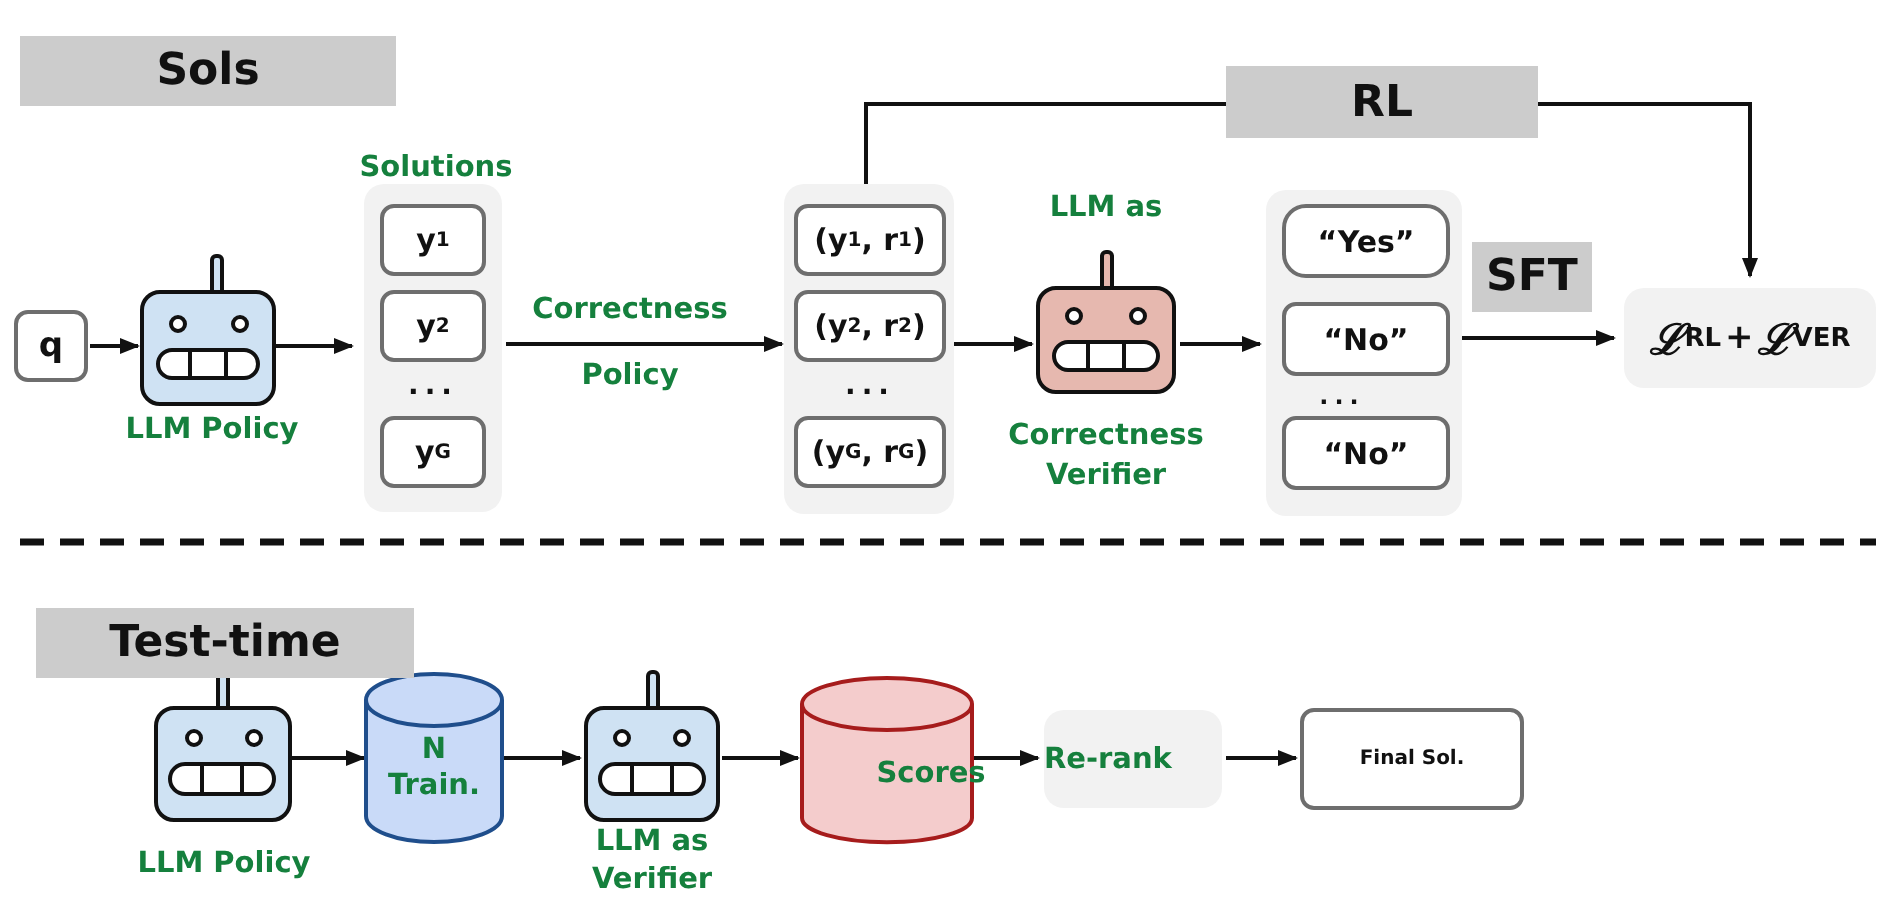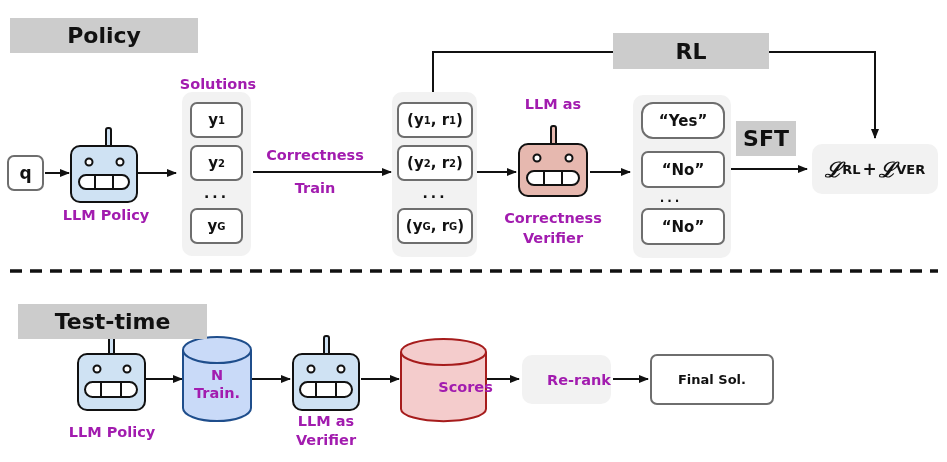--- a/index.html
+++ b/index.html
@@ -1,21 +1,21 @@
 <!DOCTYPE html>
 <html><head>
 <meta charset="utf-8">
 <style>
   html, body { margin: 0; padding: 0; background: #ffffff; }
   body { width: 947px; height: 462px; position: relative; overflow: hidden;
          font-family: "DejaVu Sans", sans-serif; color: #111; }
   .abs { position: absolute; }
   .section-label { background: #cccccc; font-weight: bold; font-size: 22px;
                    display: flex; align-items: center; justify-content: center; color: #111; }
-  .caption { font-weight: bold; font-size: 14.5px; text-align: center; line-height: 20px; color: #a21caf; }
+  .caption { font-weight: bold; font-size: 14.5px; text-align: center; line-height: 20px; color: #15803d; }
   .group-bg { background: #f2f2f2; border-radius: 10px; }
   .item-box { background: #fff; border: 2px solid #6e6e6e; border-radius: 7px; box-sizing: border-box;
               display: flex; align-items: center; justify-content: center; font-weight: bold; font-size: 15px; }
   .dots { font-weight: bold; font-size: 14px; text-align: center; letter-spacing: 3px; line-height: 10px; }
   sub { font-size: 10px; vertical-align: -4px; }
   svg.overlay { position: absolute; left: 0; top: 0; }
   .loss-box { background: #f2f2f2; border-radius: 10px; display: flex; align-items: center; justify-content: center;
               font-weight: bold; font-size: 21px; font-family: "DejaVu Serif", serif; font-style: italic; }
   .loss-box sub { font-family: "DejaVu Sans", sans-serif; font-style: normal; font-size: 13px; vertical-align: -6px; }
   .loss-plus { font-family: "DejaVu Sans", sans-serif; font-style: normal; font-size: 17px; margin: 0 2px; vertical-align: 2px; }
@@ -90,21 +90,21 @@
     <path d="M183,350 L183,408 A34,13 0 0 0 251,408 L251,350" fill="#c9daf8"></path>
     <ellipse cx="217" cy="350" rx="34" ry="13" fill="#c9daf8"></ellipse>
   </g>
 
   <g stroke="#a61c1c" stroke-width="2">
     <path d="M401,352 L401,409 A42,12 0 0 0 486,409 L486,352" fill="#f4cccc"></path>
     <ellipse cx="443.5" cy="352" rx="42.5" ry="13" fill="#f4cccc"></ellipse>
   </g>
 </svg>
 
-<div class="abs section-label" style="left:10px;top:18px;width:188px;height:35px;">Policy</div>
+<div class="abs section-label" style="left:10px;top:18px;width:188px;height:35px;">Sols</div>
 
 <div class="abs item-box" style="left:7px;top:155px;width:37px;height:36px;font-size:17px;">q</div>
 
 <div class="abs caption" style="left:46px;top:205px;width:120px;">LLM Policy</div>
 
 <div class="abs caption" style="left:168px;top:74px;width:100px;">Solutions</div>
 
 <div class="abs group-bg" style="left:182px;top:92px;width:69px;height:164px;"></div>
 <div class="abs item-box" style="left:190px;top:102px;width:53px;height:36px;">
   <span>y</span>
@@ -114,21 +114,21 @@
   <span>y</span>
     <sub>2</sub>
 </div>
 <div class="abs dots" style="left:190px;top:188px;width:53px;">...</div>
 <div class="abs item-box" style="left:190px;top:208px;width:53px;height:36px;">
   <span>y</span>
     <sub>G</sub>
 </div>
 
 <div class="abs caption" style="left:255px;top:145px;width:120px;">Correctness</div>
-<div class="abs caption" style="left:255px;top:178px;width:120px;">Train</div>
+<div class="abs caption" style="left:255px;top:178px;width:120px;">Policy</div>
 
 <div class="abs group-bg" style="left:392px;top:92px;width:85px;height:165px;"></div>
 <div class="abs item-box" style="left:397px;top:102px;width:76px;height:36px;">
   (<span>y</span><sub>1</sub>,&nbsp;<span>r</span><sub>1</sub>)
 </div>
 <div class="abs item-box" style="left:397px;top:145px;width:76px;height:36px;">
   (<span>y</span><sub>2</sub>,&nbsp;<span>r</span><sub>2</sub>)
 </div>
 <div class="abs dots" style="left:397px;top:188px;width:76px;">...</div>
 <div class="abs item-box" style="left:397px;top:208px;width:76px;height:36px;">
@@ -166,17 +166,17 @@
   <div>Train.</div>
 </div>
 
 <div class="abs caption" style="left:276px;top:412px;width:100px;line-height:19px;">
   <div>LLM as</div>
   <div>Verifier</div>
 </div>
 
 <div class="abs caption" style="left:401px;top:377px;width:85px;margin-left:22px;">Scores</div>
 
-<div class="abs group-bg" style="left:522px;top:355px;width:89px;height:49px;display:flex;align-items:center;justify-content:flex-end;">
+<div class="abs group-bg" style="left:522px;top:355px;width:89px;height:49px;display:flex;align-items:center;justify-content:flex-start;">
   <span class="caption">Re-rank</span>
 </div>
 
-<div class="abs item-box" style="left:650px;top:354px;width:124px;height:51px;font-size:13px;">Final Sol.</div>
+<div class="abs item-box" style="left:650px;top:354px;width:112px;height:51px;font-size:10px;">Final Sol.</div>
 
 </body></html>

